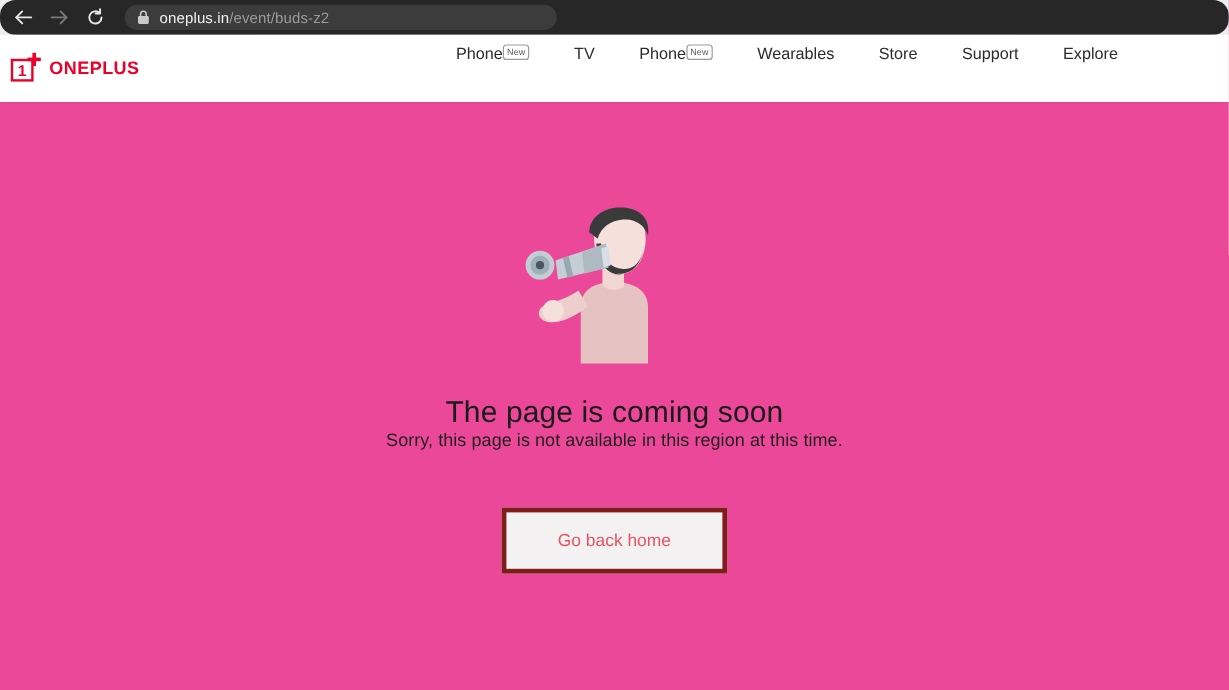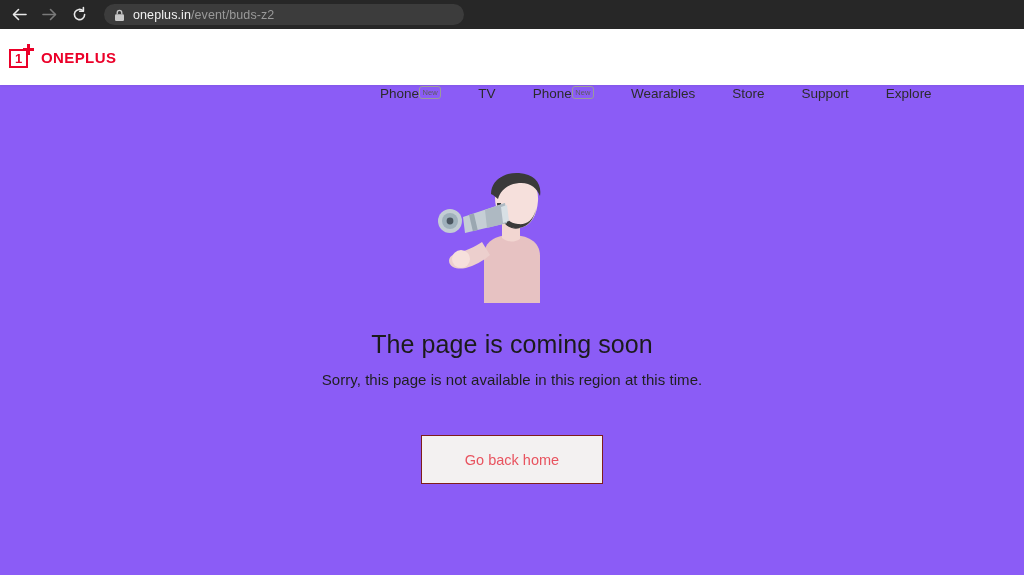--- a/index.html
+++ b/index.html
@@ -16,20 +16,21 @@
   }
 
   
   .browser-bar {
     height: 29px;
     background: #272727;
     display: flex;
     align-items: center;
     padding: 0 0 0 4px;
     box-sizing: border-box;
+    border-radius: 13px;
   }
   .nav-btn {
     width: 30px;
     height: 29px;
     display: flex;
     align-items: center;
     justify-content: center;
     flex: 0 0 auto;
   }
   .nav-btn svg { display: block; }
@@ -123,24 +124,24 @@
     font-size: 15px;
     font-weight: 700;
     color: #eb0029;
     letter-spacing: .4px;
     line-height: 1;
   }
 
   .main-nav {
     position: absolute;
     left: 380px;
-    top: 16px;
+    top: 8px;
     height: 56px;
     display: flex;
-    align-items: flex-end;
+    align-items: flex-start;
   }
   .nav-item {
     display: flex;
     align-items: center;
     margin-right: 37px;
     font-size: 13.5px;
     color: #2b2b2b;
     white-space: nowrap;
     cursor: pointer;
   }
@@ -152,52 +153,52 @@
     line-height: 1;
     padding: 2px 2.5px 1.5px;
     color: #5c5c5c;
     letter-spacing: .1px;
     transform: translateY(-1px);
   }
 
   
   .page {
     height: 490px;
-    background: #8b5cf6;
+    background: #ec4899;
     display: flex;
     flex-direction: column;
     align-items: center;
   }
   .illustration {
     margin-top: 78px;
     width: 170px;
     height: 150px;
   }
   .illustration svg { display: block; }
 
   .headline {
     margin-top: 16px;
     font-size: 25px;
     color: #1b1b1b;
     font-weight: 400;
     letter-spacing: .1px;
     line-height: 1.2;
   }
   .subtext {
-    margin-top: 12px;
+    margin-top: 0;
     font-size: 15px;
     color: #1f1f1f;
     font-weight: 400;
     letter-spacing: .05px;
   }
   .home-btn {
     margin-top: 47px;
     width: 180px;
     height: 47px;
-    border: 1px solid #7f1d1d;
+    border: 4px solid #7f1d1d;
     background: #f3f1f1;
     color: #e8535f;
     font-size: 14.5px;
     font-family: "Liberation Sans", sans-serif;
     display: flex;
     align-items: center;
     justify-content: center;
     cursor: pointer;
     border-radius: 0;
   }

